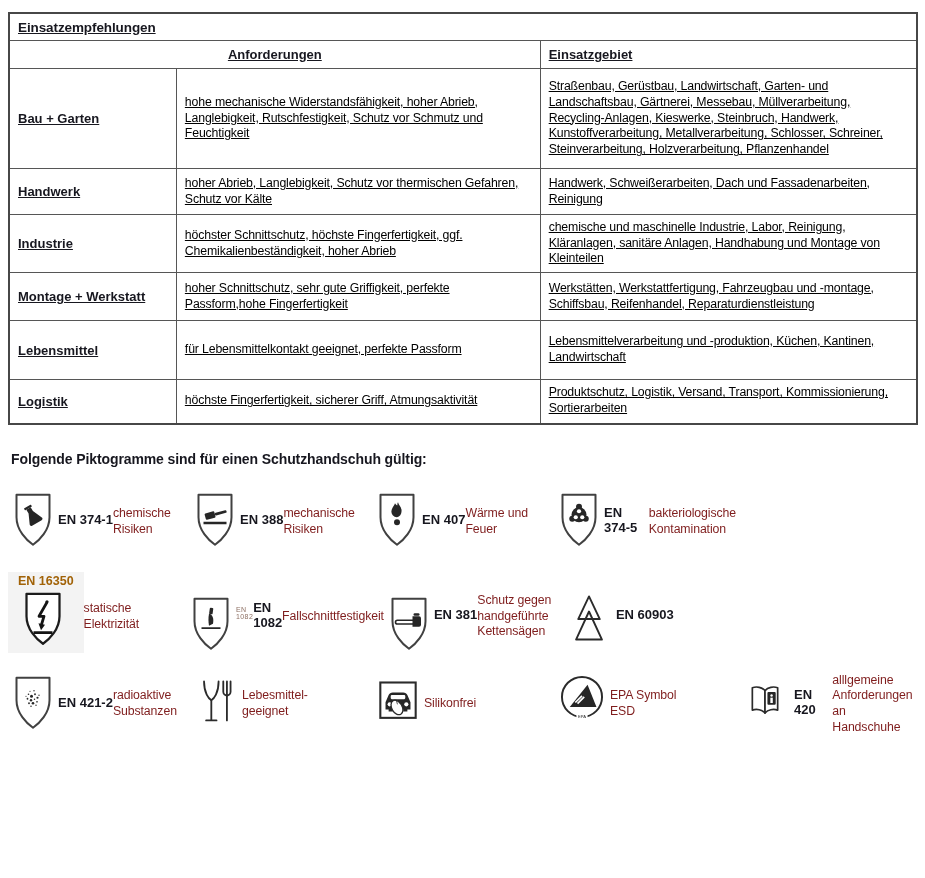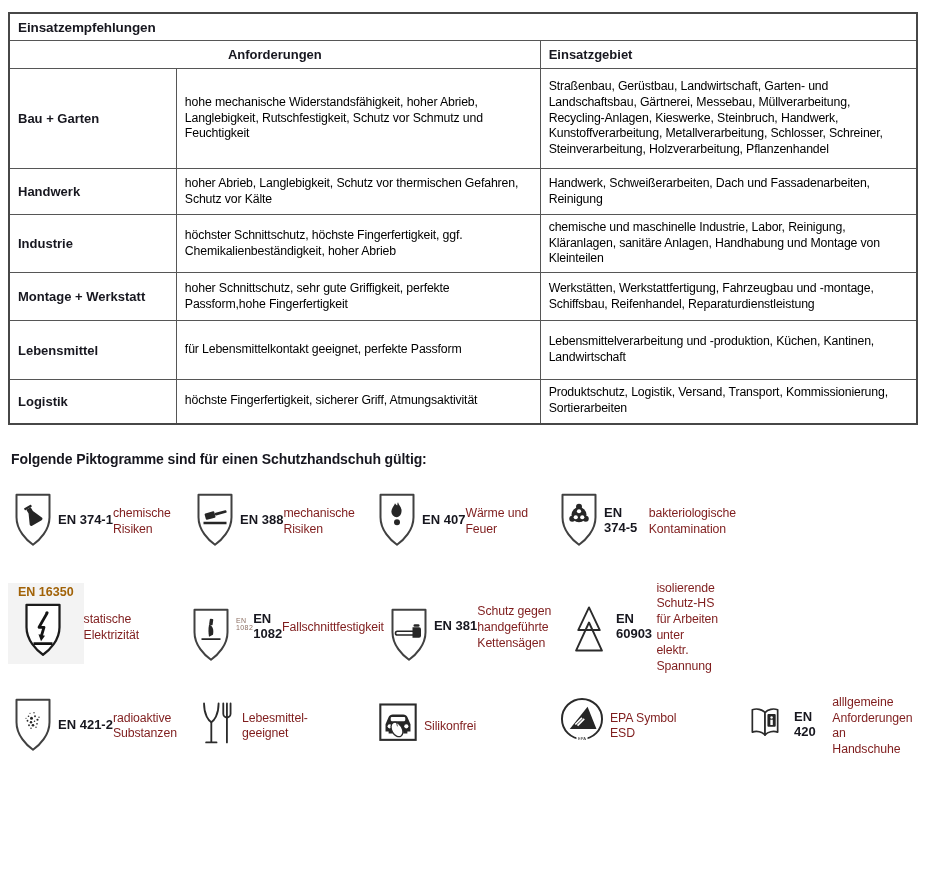--- a/index.html
+++ b/index.html
@@ -5,21 +5,21 @@
   html,body{margin:0;padding:0;}
   body{
     width:925px;height:878px;overflow:hidden;background:#ffffff;
     font-family:"Liberation Sans","DejaVu Sans",sans-serif;
     color:#3b3b3b;-webkit-font-smoothing:antialiased;
   }
   .page{padding:12px 7px 0 8px;}
 
   
   table.rec{border-collapse:collapse;width:910px;table-layout:fixed;}
-  table.rec td,table.rec th{border:1.5px solid #565656;padding:3px 8px;vertical-align:middle;}
+  table.rec td,table.rec th{border:1.5px solid #565656;padding:3px 8px;vertical-align:middle;text-decoration:underline;}
   table.rec{border:2px solid #474747;}
   .title-row td{font-weight:bold;font-size:13.5px;color:#17171f;height:20px;letter-spacing:-0.1px;}
   .head-row td{font-weight:bold;font-size:13px;color:#17171f;height:21px;}
   .head-req{text-align:center;}
   th.cat{font-weight:bold;font-size:13px;color:#17171f;text-align:left;}
   td.req,td.area{font-size:12.3px;line-height:1.3;color:#000000;letter-spacing:-0.15px;}
   tr.rh1{height:100px;}tr.rh2{height:46px;}tr.rh3{height:58px;}
   tr.rh4{height:48px;}tr.rh5{height:59px;}tr.rh6{height:44px;}
 
   
@@ -215,23 +215,20 @@
     <div class="picto">
       <div class="icon-box">
         <svg width="54" height="62" viewBox="0 0 100 115">
           <g fill="none" stroke="#2b2b2b" stroke-width="3.5" stroke-linejoin="round">
             <path d="M50,10 L70,52 H30 Z"></path>
             <path d="M50,38 L74,90 H26 Z"></path>
           </g>
         </svg>
       </div>
       <div class="p-code">EN 60903</div>
-      <div class="p-label">isolierende Schutz-HS
-für Arbeiten unter
-elektr. Spannung</div>
     </div>
   </div>
 
   <div class="p-row r3">
 
     <div class="picto">
       <div class="icon-box">
         <svg width="50" height="58" viewBox="0 0 100 115">
           <path fill="#fff" stroke="#414141" stroke-width="4" stroke-linejoin="round" d="M17,7 H83 V52 C83,78 63,98 50,107 C37,98 17,78 17,52 Z"></path>
           <g fill="#262626">

